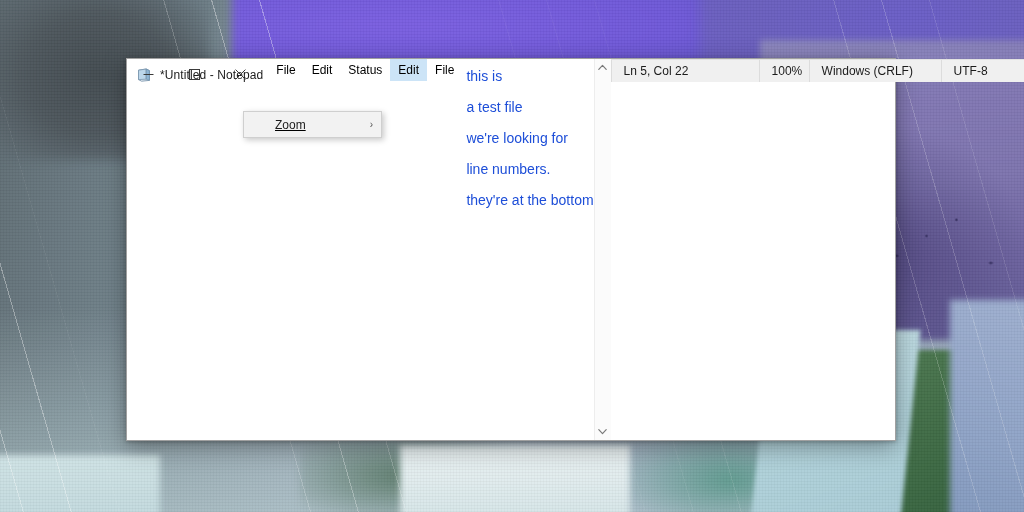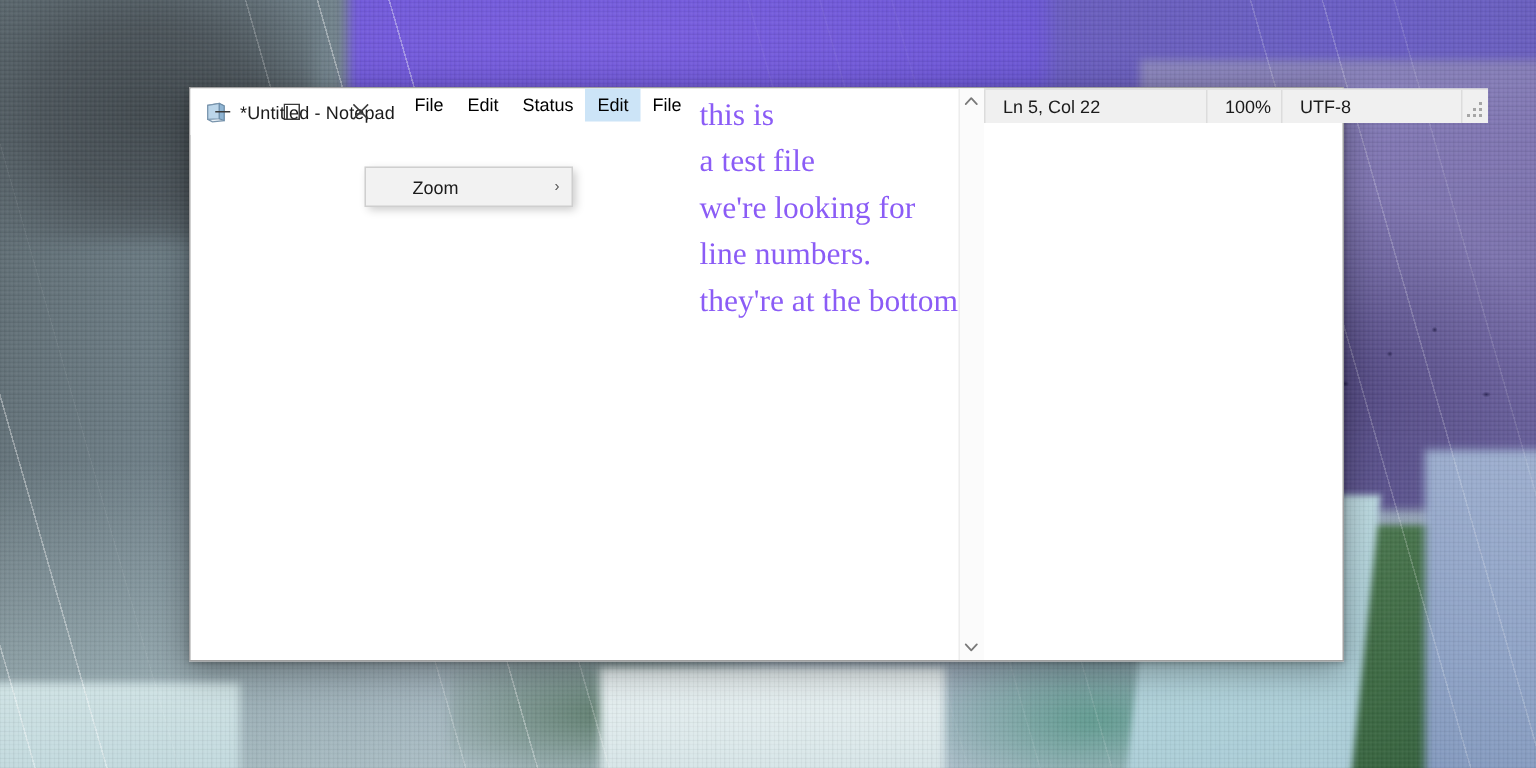--- a/index.html
+++ b/index.html
@@ -219,20 +219,21 @@
   .dropdown {
     position: absolute;
     left: 116px;
     top: 52px;
     width: 139px;
     background: #f2f2f2;
     border: 1px solid #cfcfcf;
     box-shadow: 2px 2px 6px rgba(0,0,0,0.22);
     z-index: 50;
     padding: 2px 0 2px 0;
+    text-decoration: underline;
   }
   .dd-item {
     height: 21px;
     display: flex;
     align-items: center;
     font-size: 12px;
     color: #1b1b1b;
     position: relative;
     cursor: default;
     padding-left: 31px;
@@ -265,24 +266,24 @@
     flex: 1 1 auto;
     display: flex;
     min-height: 0;
     background: #ffffff;
     position: relative;
     z-index: 10;
   }
   .editor {
     flex: 1 1 auto;
     padding: 2px 0 0 4px;
-    font-family: Liberation Serif, serif;
-    font-size: 21px;
+    font-family: Liberation Sans, sans-serif;
+    font-size: 14px;
     line-height: 31px;
-    color: #8b5cf6;
+    color: #1d4ed8;
     white-space: pre;
     overflow: hidden;
     letter-spacing: 0px;
     border: none;
     outline: none;
     background: transparent;
     resize: none;
   }
 
   
@@ -430,20 +431,21 @@
             <polyline points="0.8,1.6 4.5,5.6 8.2,1.6" fill="none" stroke="#7a7a7a" stroke-width="1.2" stroke-linecap="round" stroke-linejoin="round"></polyline>
           </svg>
         </div>
       </div>
     </div>
 
     <div class="statusbar">
       <div class="sb-spacer"></div>
       <div class="sb-cell sb-pos">Ln 5, Col 22</div>
       <div class="sb-cell sb-zoom">100%</div>
+      <div class="sb-cell sb-eol">Windows (CRLF)</div>
       <div class="sb-cell sb-enc">UTF-8</div>
       <div class="sb-grip">
         <svg width="11" height="11" viewBox="0 0 11 11">
           <g fill="#a6a6a6">
             <rect x="8" y="0" width="2" height="2"></rect>
             <rect x="4" y="4" width="2" height="2"></rect>
               <rect x="8" y="4" width="2" height="2"></rect>
             <rect x="0" y="8" width="2" height="2"></rect>
               <rect x="4" y="8" width="2" height="2"></rect>
               <rect x="8" y="8" width="2" height="2"></rect>

